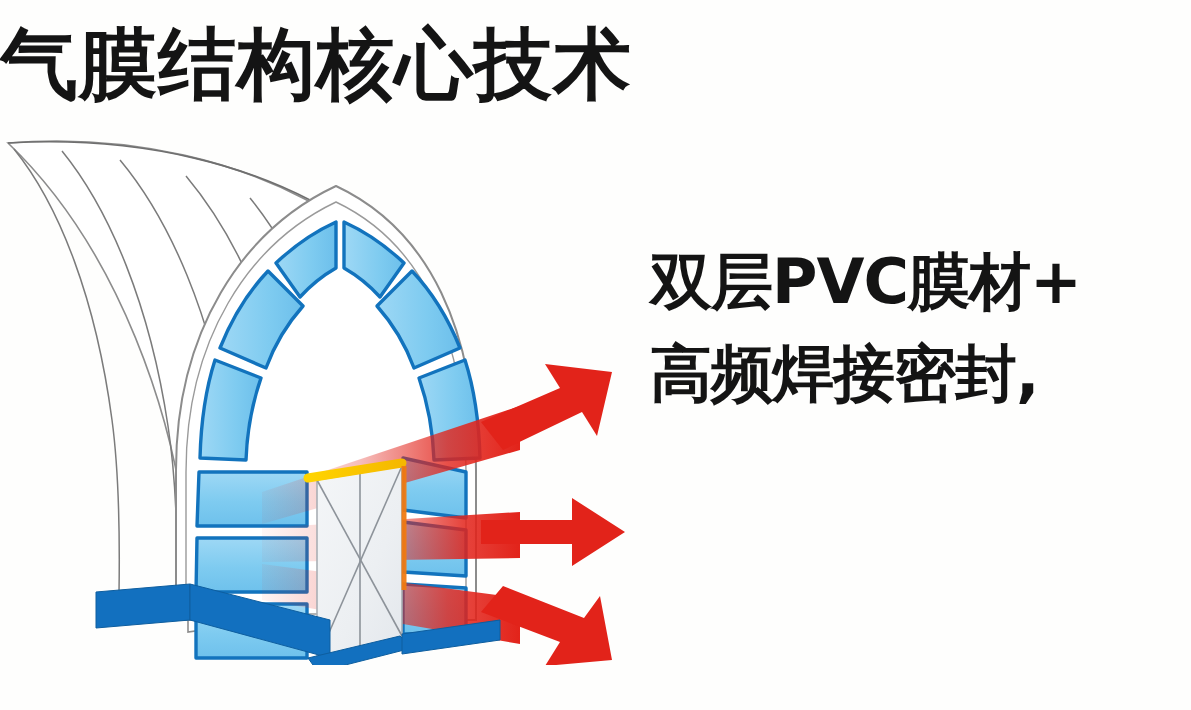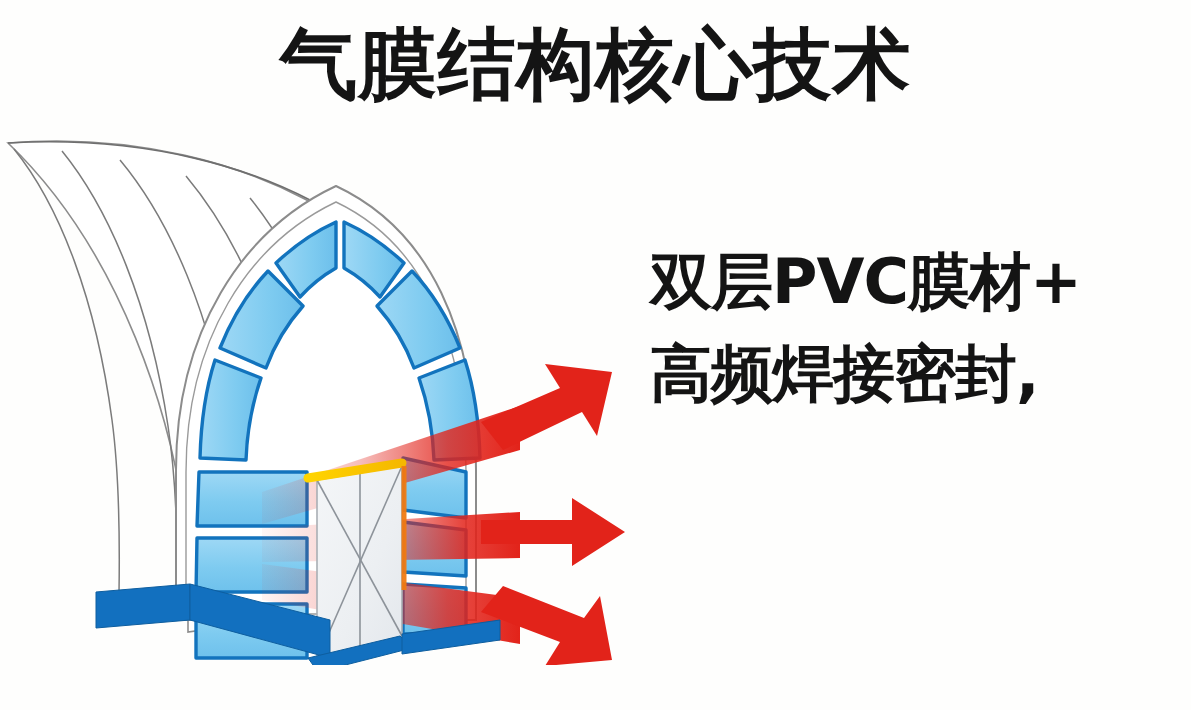--- a/index.html
+++ b/index.html
@@ -18,21 +18,20 @@
     background: #fefefd;
     overflow: hidden;
   }
 
   
   #title {
     position: absolute;
     left: 0;
     top: 18px;
     width: 1191px;
-    text-align: center;
     font-family: "DejaVu Sans", "Liberation Sans", sans-serif;
     font-size: 78px;
     line-height: 92px;
     font-weight: 700;
     letter-spacing: 1px;
     color: #141414;
     white-space: nowrap;
   }
 
   

